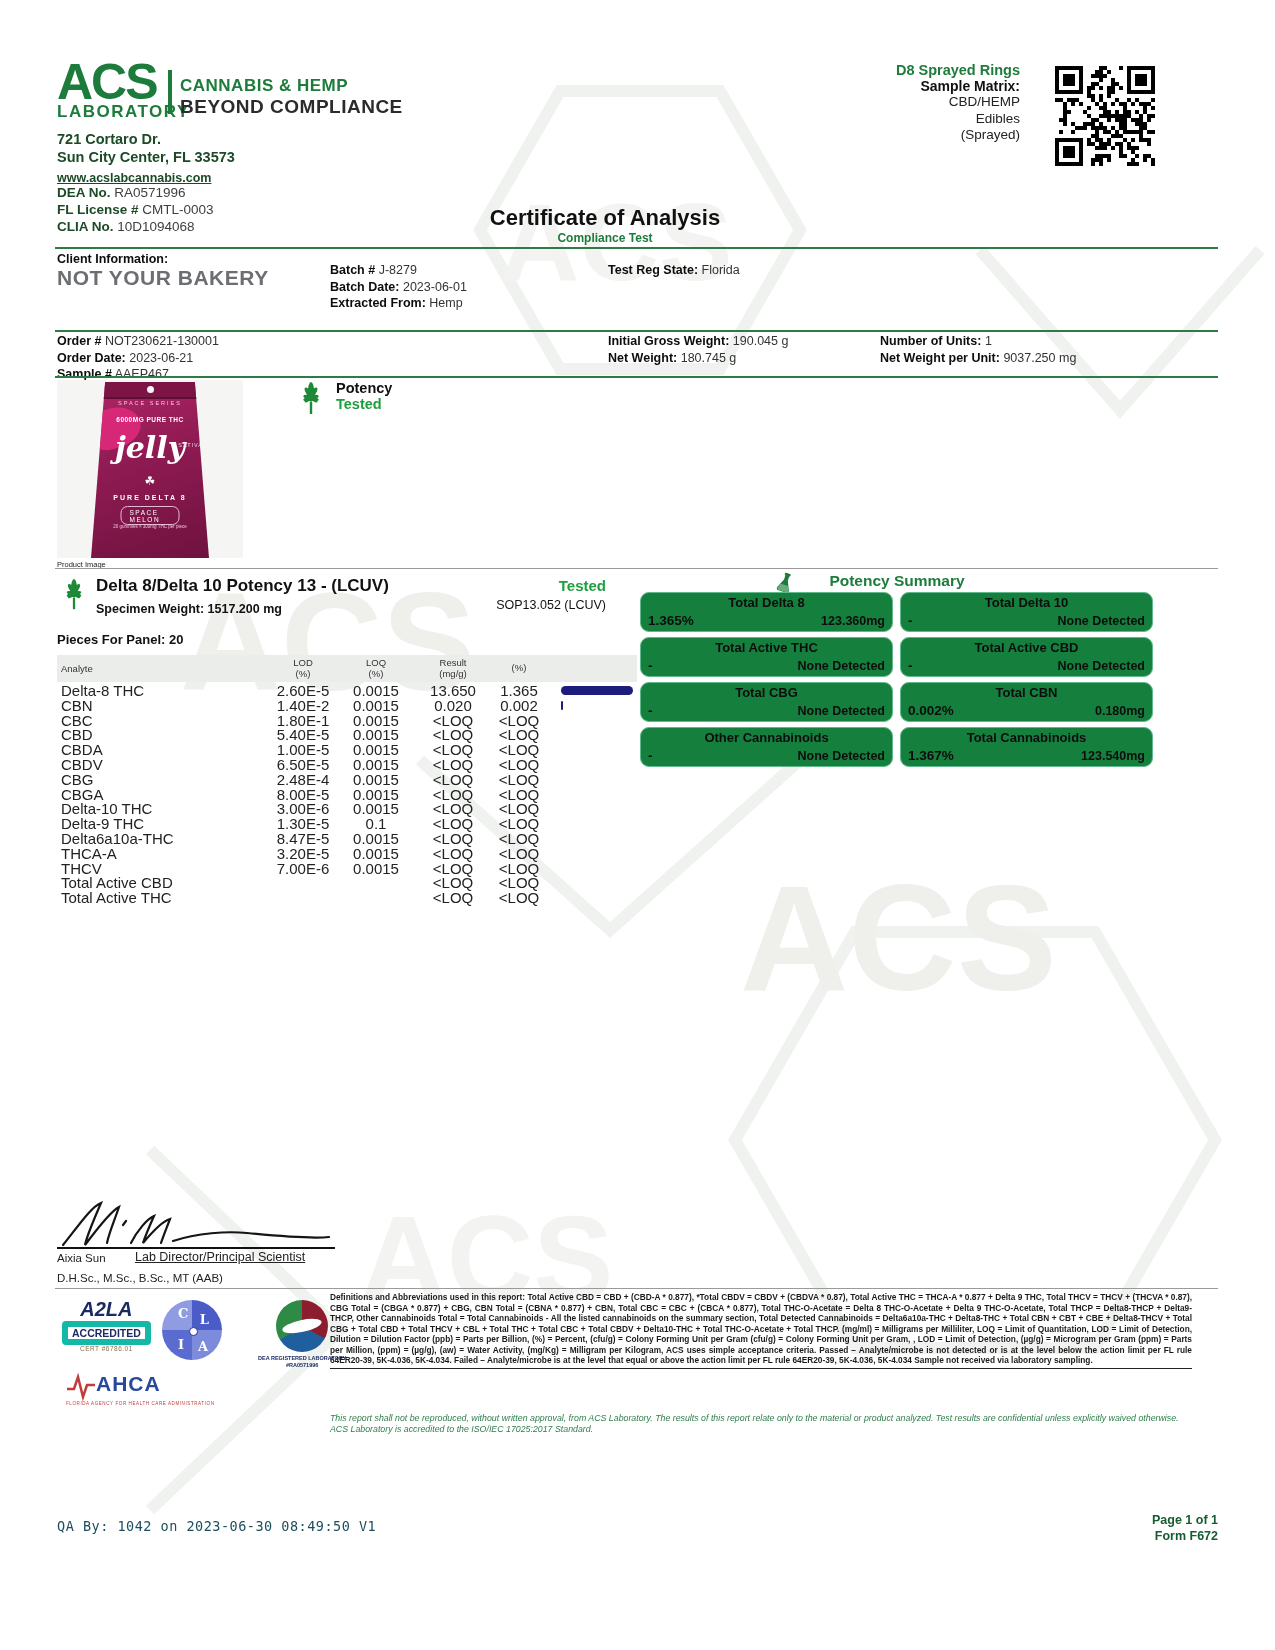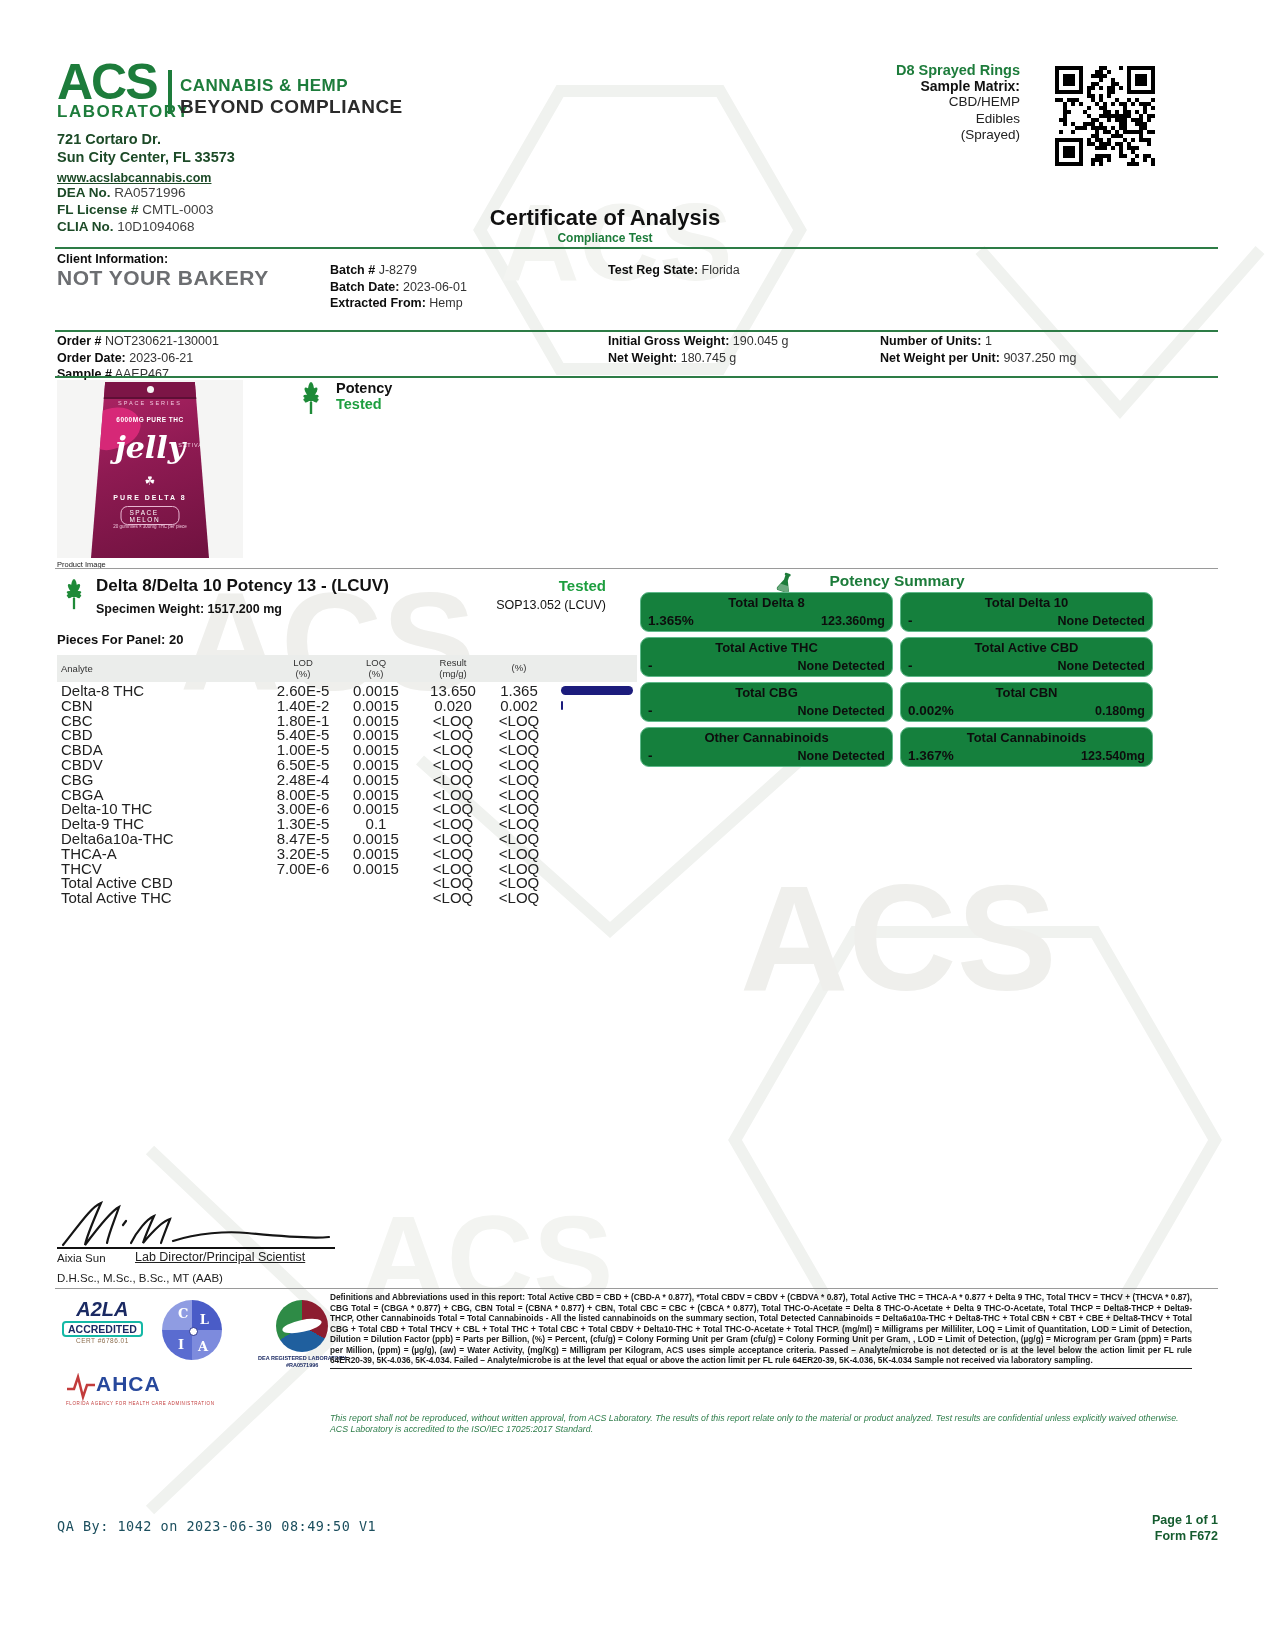--- a/index.html
+++ b/index.html
@@ -88,21 +88,21 @@
   .sig-role{font-size:12.5px;color:#222;}
   .sig-cred{font-size:11.5px;color:#222;}
   
   .defs{position:absolute;left:330px;top:1292px;width:862px;font-size:8.3px;font-weight:bold;color:#1a1a1a;
         line-height:10.5px;text-align:justify;z-index:2;border-bottom:1.5px solid #222;padding-bottom:2px;}
   .disc{position:absolute;left:330px;top:1413px;width:862px;font-size:8.8px;font-style:italic;color:#2e7d4a;
         line-height:11px;z-index:2;}
   .qa{font-family:"DejaVu Sans Mono",monospace;font-size:13.5px;color:#1c4f5e;letter-spacing:.5px;}
   .pg{font-size:12.5px;font-weight:bold;color:#155c2f;text-align:right;line-height:16px;}
   
-  .a2la-box{border:2px solid #14b8a6;border-radius:4px;padding:0 4px;font-size:10.5px;font-weight:bold;color:#1b2a63;}
+  .a2la-box{border:6px solid #14b8a6;border-radius:4px;padding:0 4px;font-size:10.5px;font-weight:bold;color:#1b2a63;}
   .a2la-cert{font-size:6.5px;color:#8a6d4e;letter-spacing:.5px;}
   .a2la-mark{font-size:20px;font-weight:bold;color:#1b2a63;font-style:italic;}
   .clia-circle{width:60px;height:60px;border-radius:50%;background:conic-gradient(#4a5cc7 0 25%,#7d8bdd 25% 50%,#5a6cd0 50% 75%,#8f9ce2 75% 100%);
                position:relative;}
   .clia-letter{position:absolute;color:#fff;font-size:13px;font-weight:bold;font-family:"DejaVu Serif",serif;}
   .clia-dot{position:absolute;left:50%;top:50%;width:7px;height:7px;margin:-3.5px;background:#fff;border-radius:50%;border:1.5px solid #26308a;}
   .dea-circle{width:52px;height:52px;border-radius:50%;background:conic-gradient(#8c1d2f 0 33%,#1f5f9e 33% 66%,#2e8b46 66% 100%);position:relative;overflow:hidden;}
   .dea-swoosh{position:absolute;left:6px;top:20px;width:40px;height:12px;background:#fff;border-radius:50%;transform:rotate(-12deg);}
   .dea-txt{font-size:5.5px;font-weight:bold;color:#1b2a63;text-align:center;line-height:7px;}
   .ahca{font-size:21px;font-weight:bold;color:#27489c;letter-spacing:1px;}

